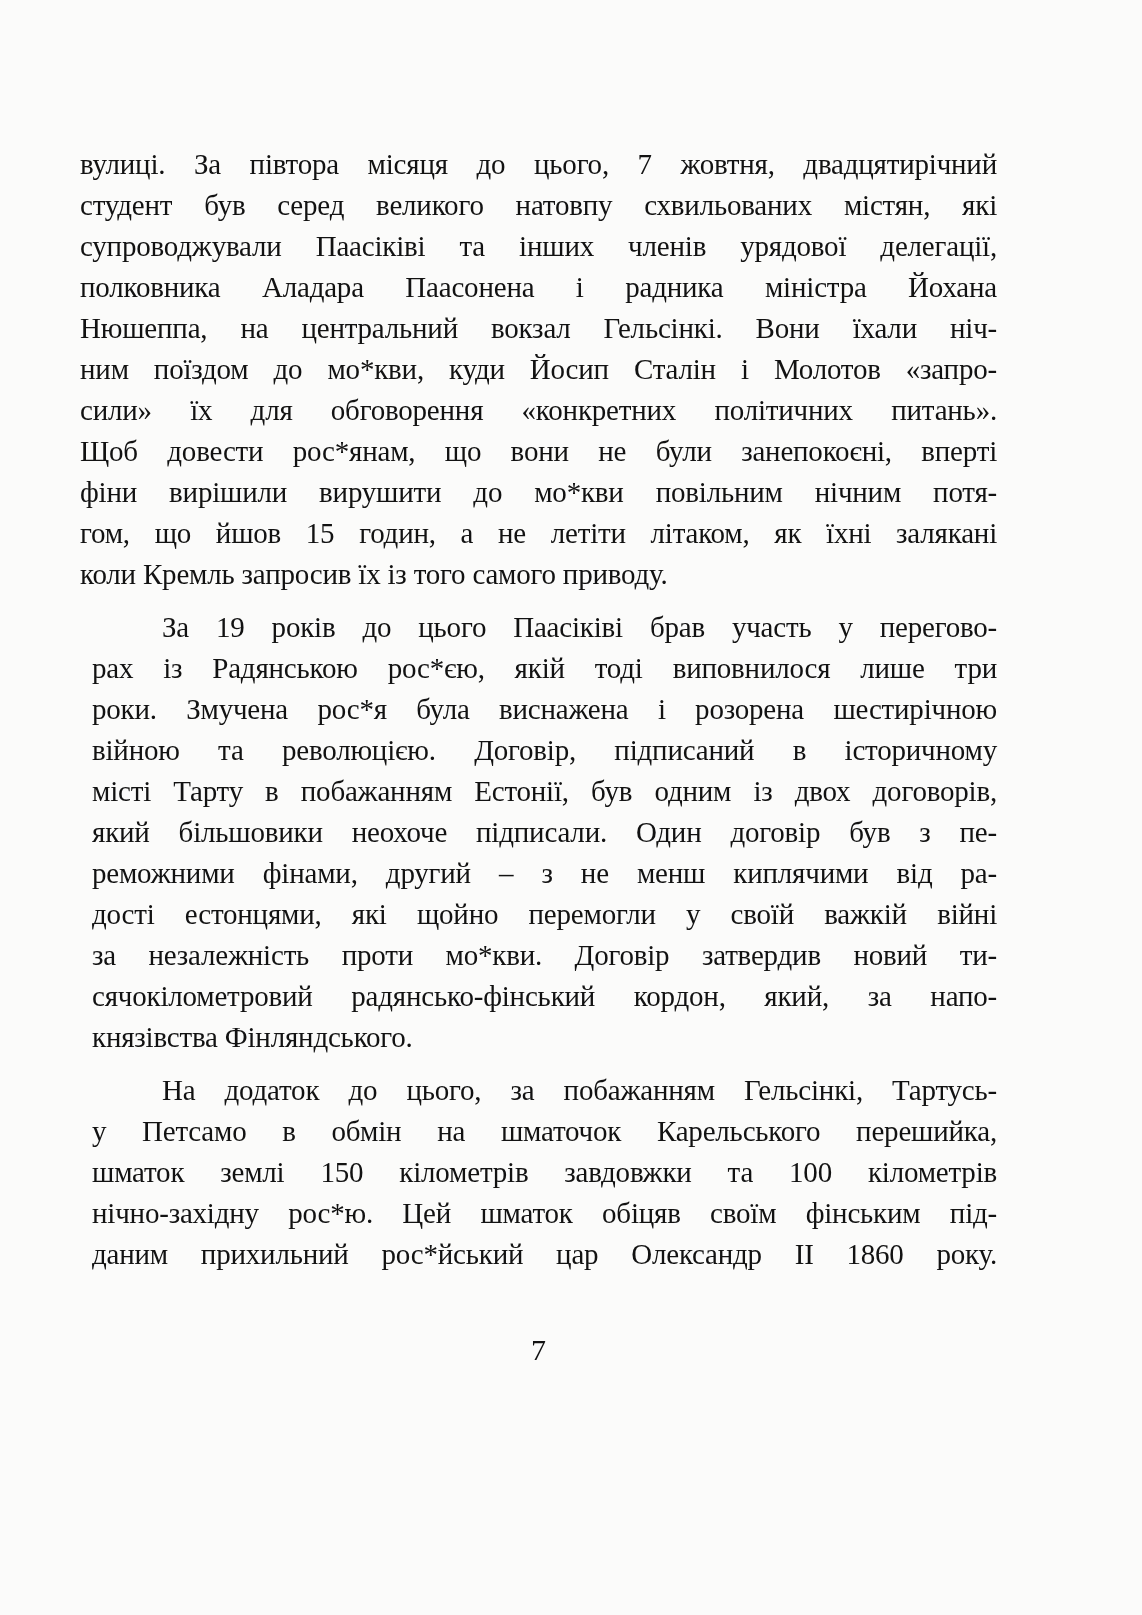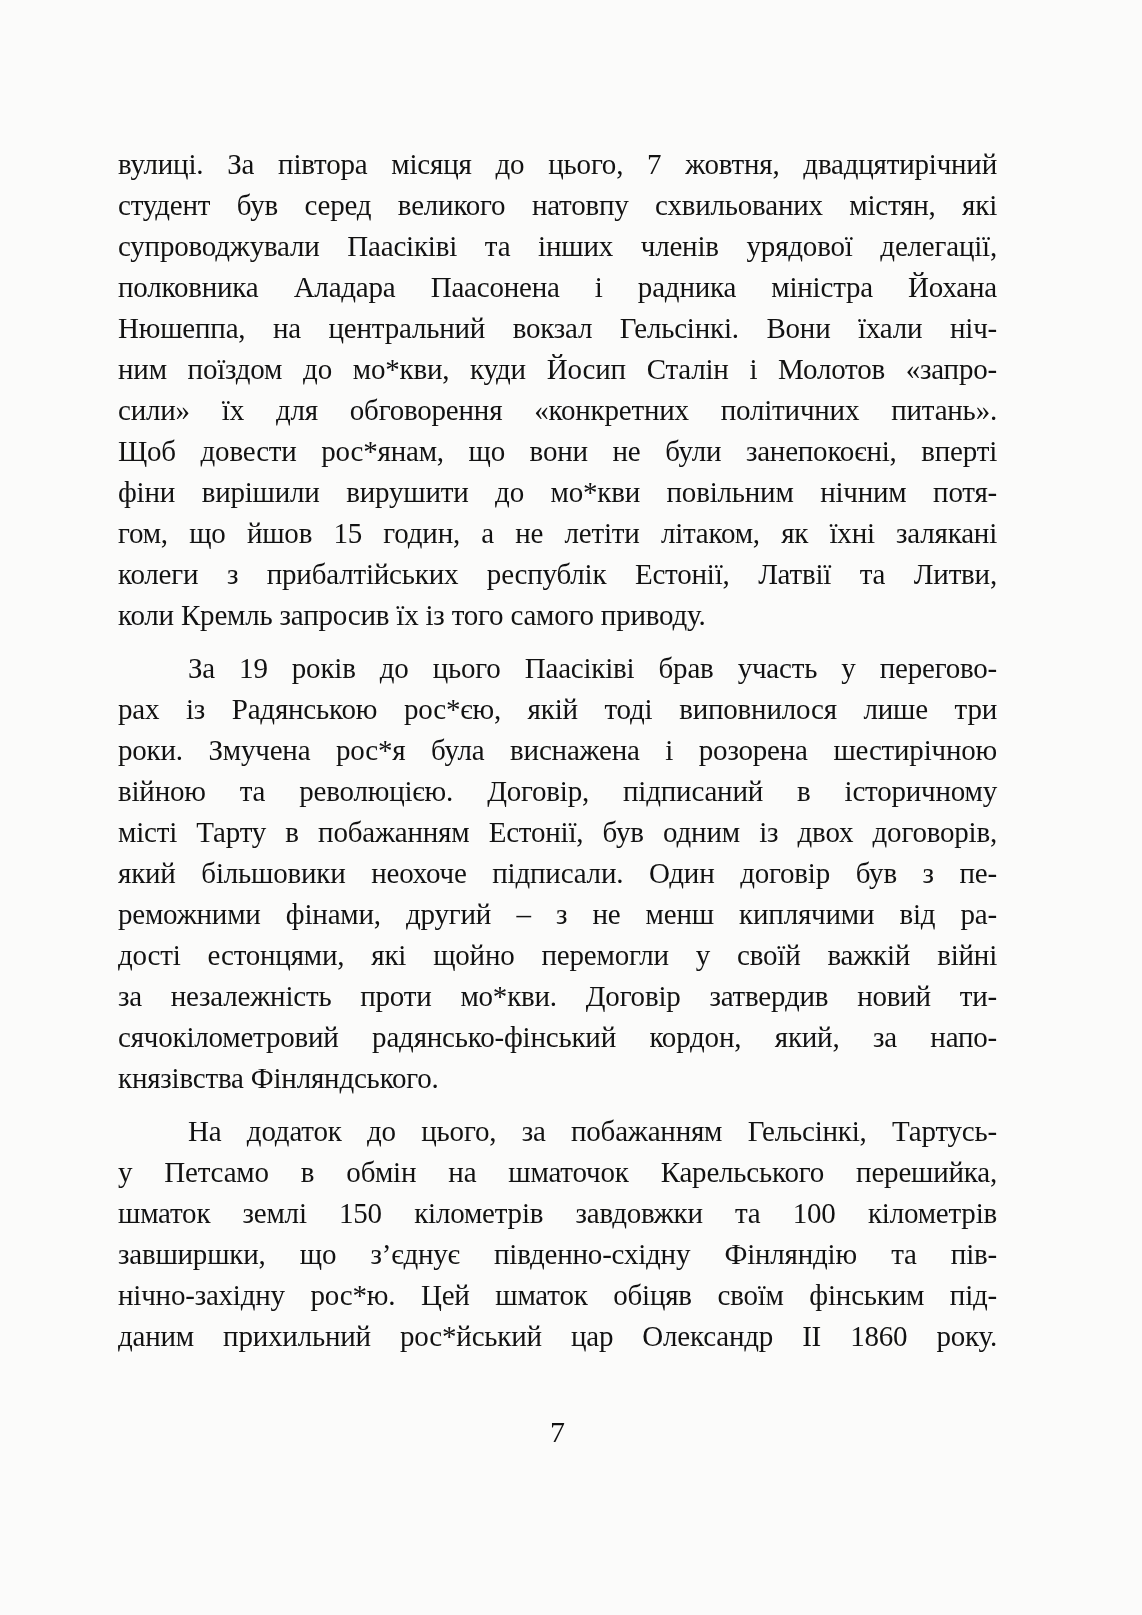--- a/index.html
+++ b/index.html
@@ -11,28 +11,29 @@
     height: 1615px;
     background: #fbfbfa;
     color: #121212;
     font-family: "Liberation Serif", "DejaVu Serif", serif;
     overflow: hidden;
   }
   .page {
     box-sizing: border-box;
     width: 1142px;
     height: 1615px;
-    padding: 144px 145px 0 118px;
+    padding: 144px 145px 0 80px;
   }
   .para {
     margin: 0;
     padding: 0;
   }
   .para + .para {
     margin-top: 12px;
+    margin-left: 12px;
   }
   .line {
     font-size: 29px;
     line-height: 41px;
     letter-spacing: -0.2px;
     text-align: justify;
     text-align-last: justify;
     white-space: normal;
   }
   .line.last-short {
@@ -58,21 +59,20 @@
     <div class="line">вулиці. За півтора місяця до цього, 7 жовтня, двадцятирічний</div>
     <div class="line">студент був серед великого натовпу схвильованих містян, які</div>
     <div class="line">супроводжували Паасіківі та інших членів урядової делегації,</div>
     <div class="line">полковника Аладара Паасонена і радника міністра Йохана</div>
     <div class="line">Нюшеппа, на центральний вокзал Гельсінкі. Вони їхали ніч-</div>
     <div class="line">ним поїздом до мо*кви, куди Йосип Сталін і Молотов «запро-</div>
     <div class="line">сили» їх для обговорення «конкретних політичних питань».</div>
     <div class="line">Щоб довести рос*янам, що вони не були занепокоєні, вперті</div>
     <div class="line">фіни вирішили вирушити до мо*кви повільним нічним потя-</div>
     <div class="line">гом, що йшов 15 годин, а не летіти літаком, як їхні залякані</div>
-    <div class="line">колеги з прибалтійських республік Естонії, Латвії та Литви,</div>
     <div class="line last-short">коли Кремль запросив їх із того самого приводу.</div>
   </div>
 
   <div class="para">
     <div class="line indent">За 19 років до цього Паасіківі брав участь у перегово-</div>
     <div class="line">рах із Радянською рос*єю, якій тоді виповнилося лише три</div>
     <div class="line">роки. Змучена рос*я була виснажена і розорена шестирічною</div>
     <div class="line">війною та революцією. Договір, підписаний в історичному</div>
     <div class="line">місті Тарту в побажанням Естонії, був одним із двох договорів,</div>
     <div class="line">який більшовики неохоче підписали. Один договір був з пе-</div>
@@ -80,20 +80,19 @@
     <div class="line">дості естонцями, які щойно перемогли у своїй важкій війні</div>
     <div class="line">за незалежність проти мо*кви. Договір затвердив новий ти-</div>
     <div class="line">сячокілометровий радянсько-фінський кордон, який, за напо-</div>
     <div class="line last-short">князівства Фінляндського.</div>
   </div>
 
   <div class="para">
     <div class="line indent">На додаток до цього, за побажанням Гельсінкі, Тартусь-</div>
     <div class="line">у Петсамо в обмін на шматочок Карельського перешийка,</div>
     <div class="line">шматок землі 150 кілометрів завдовжки та 100 кілометрів</div>
-    <div class="line">завширшки, що з’єднує південно-східну Фінляндію та пів-</div>
     <div class="line">нічно-західну рос*ю. Цей шматок обіцяв своїм фінським під-</div>
     <div class="line">даним прихильний рос*йський цар Олександр ІІ 1860 року.</div>
   </div>
 
   <div class="page-number">7</div>
 
 </div>
 
 </body></html>

